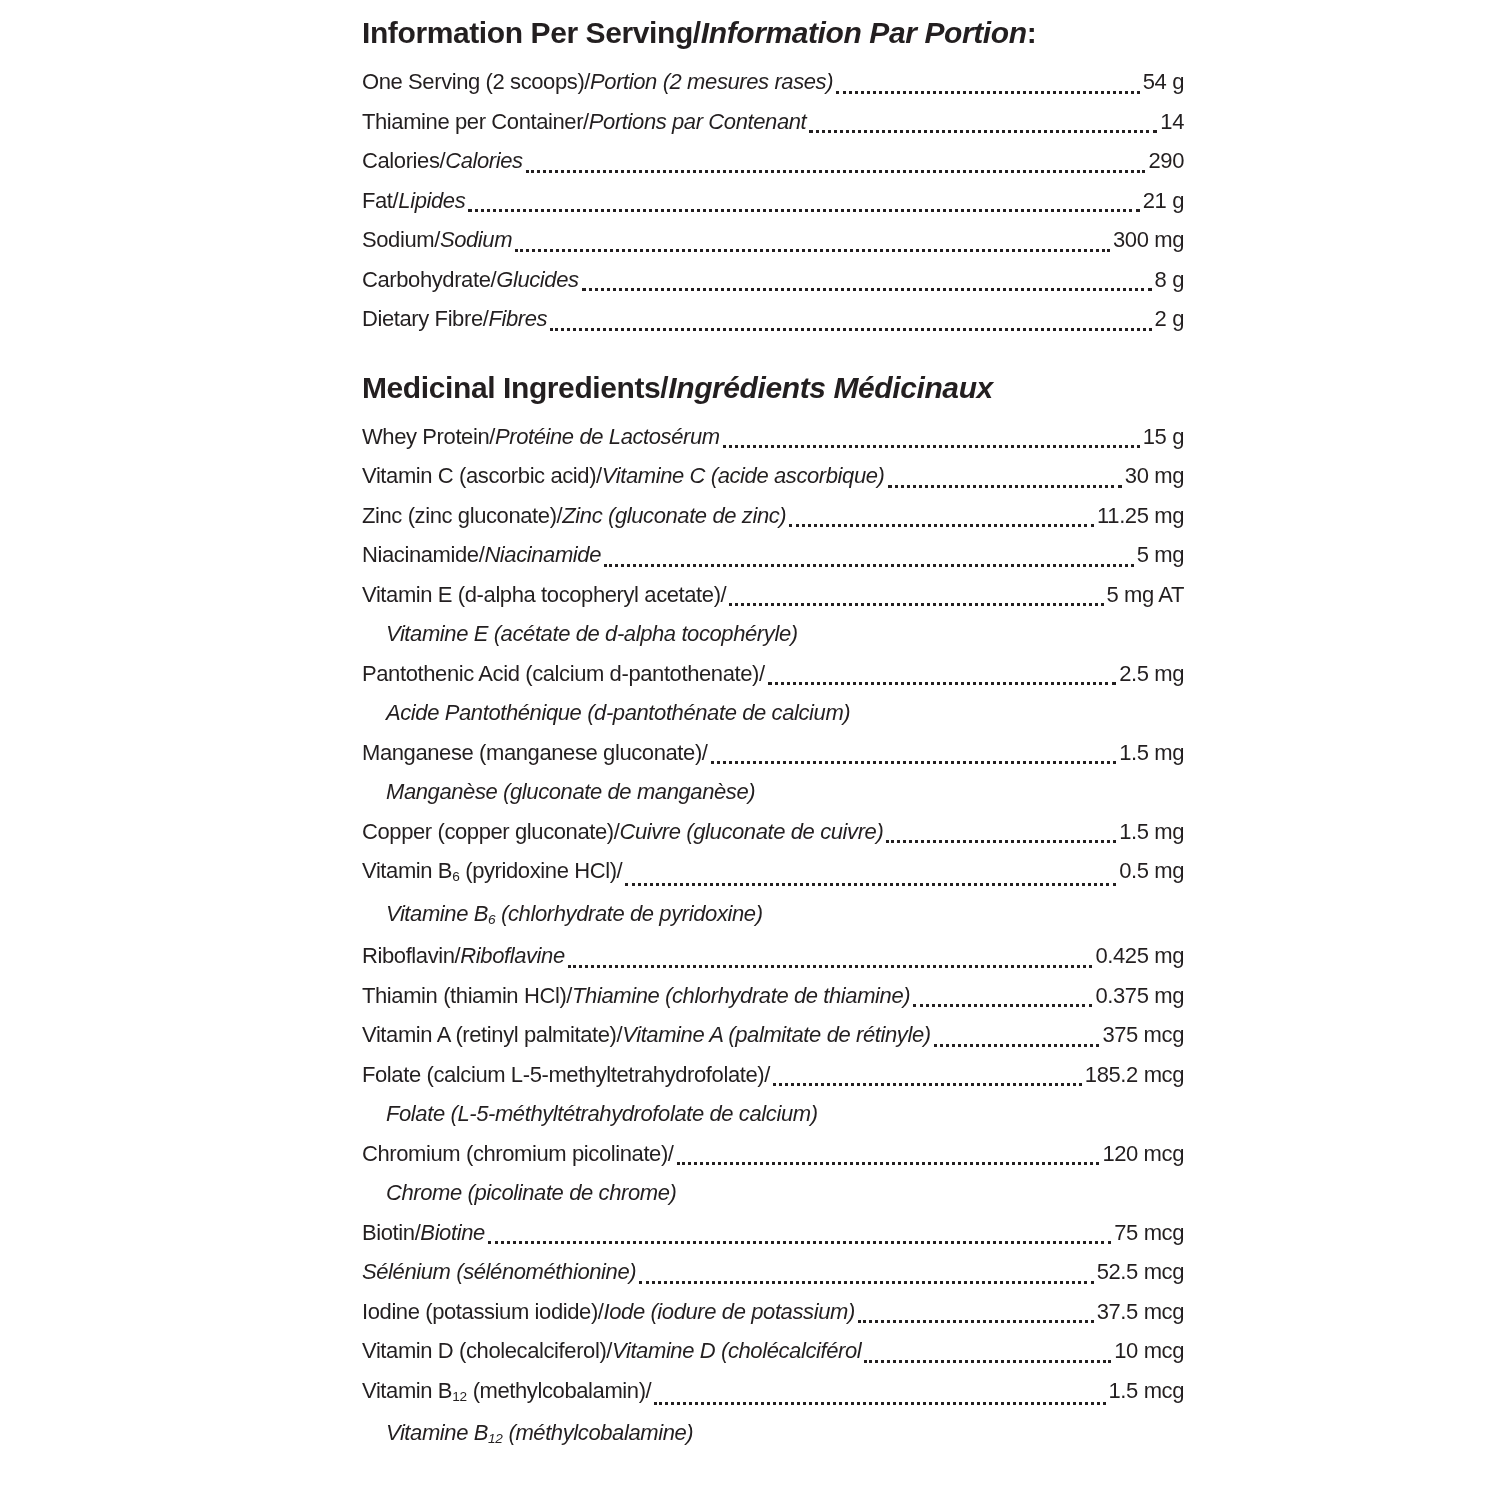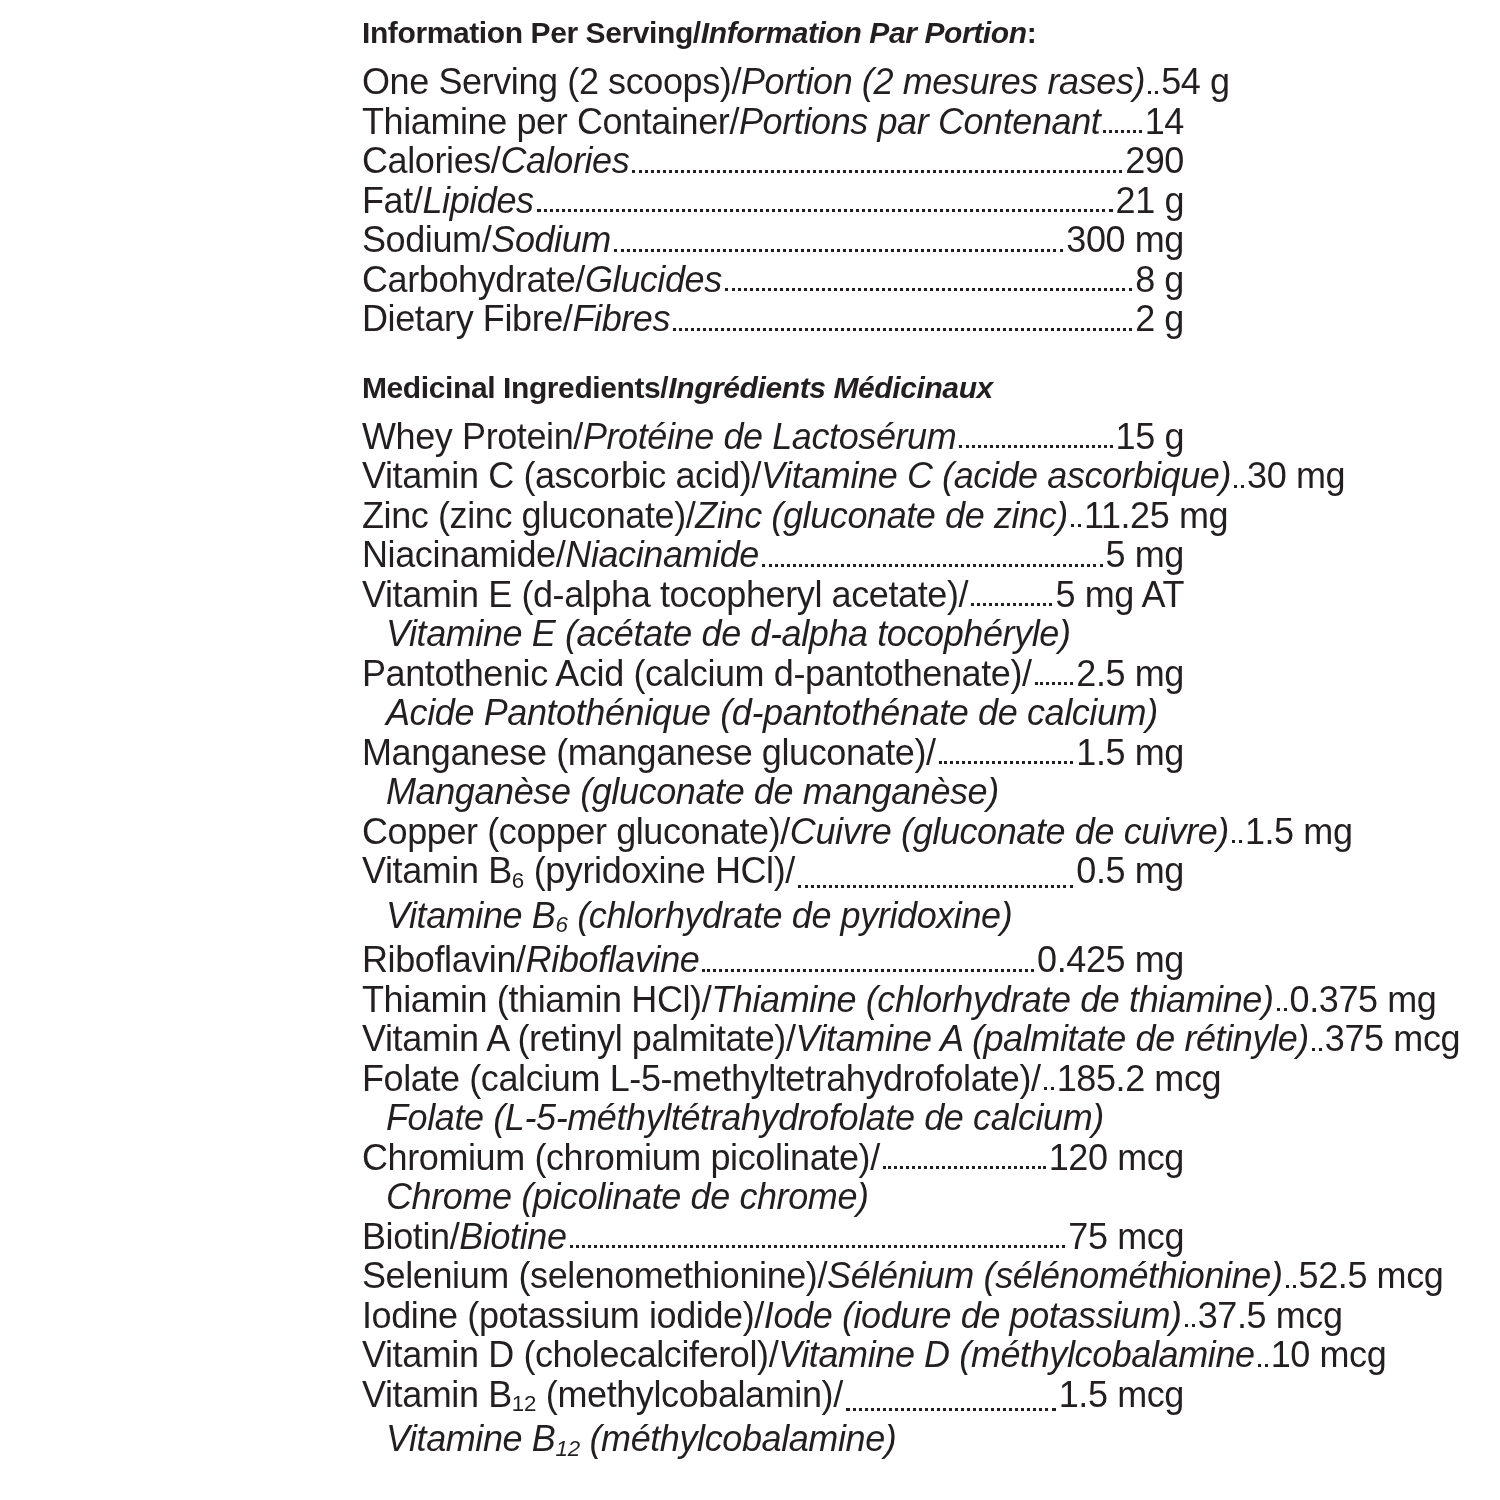--- a/index.html
+++ b/index.html
@@ -26,21 +26,21 @@
     font-weight: bold;
     line-height: 42px;
     letter-spacing: -0.4px;
     white-space: nowrap;
     margin-bottom: 8px;
   }
   .heading .fr { font-style: italic; }
   .row {
     display: flex;
     align-items: baseline;
-    font-size: 36px;
+    font-size: 22px;
     line-height: 39.5px;
     letter-spacing: -0.4px;
   }
   .row .en,
   .row .value { white-space: nowrap; }
   .row .fr {
     font-style: italic;
     white-space: nowrap;
   }
   .dots {
@@ -223,34 +223,33 @@
       <span class="fr">Chrome (picolinate de chrome)</span>
     </div>
 
   <div class="row">
       <span class="en">Biotin/</span>
       <span class="fr">Biotine</span>
       <span class="dots"></span>
       <span class="value">75 mcg</span>
     </div>
   <div class="row">
-      <span class="en">Selenium (selenomethionine)/</span>
       <span class="fr">Sélénium (sélénométhionine)</span>
       <span class="dots"></span>
       <span class="value">52.5 mcg</span>
     </div>
   <div class="row">
       <span class="en">Iodine (potassium iodide)/</span>
       <span class="fr">Iode (iodure de potassium)</span>
       <span class="dots"></span>
       <span class="value">37.5 mcg</span>
     </div>
   <div class="row">
       <span class="en">Vitamin D (cholecalciferol)/</span>
-      <span class="fr">Vitamine D (méthylcobalamine</span>
+      <span class="fr">Vitamine D (cholécalciférol</span>
       <span class="dots"></span>
       <span class="value">10 mcg</span>
     </div>
 
   <div class="row">
       <span class="en"><span>Vitamin B</span><span class="sub">12</span><span> (methylcobalamin)/</span></span>
       <span class="dots"></span>
       <span class="value">1.5 mcg</span>
     </div>
   <div class="row cont">

